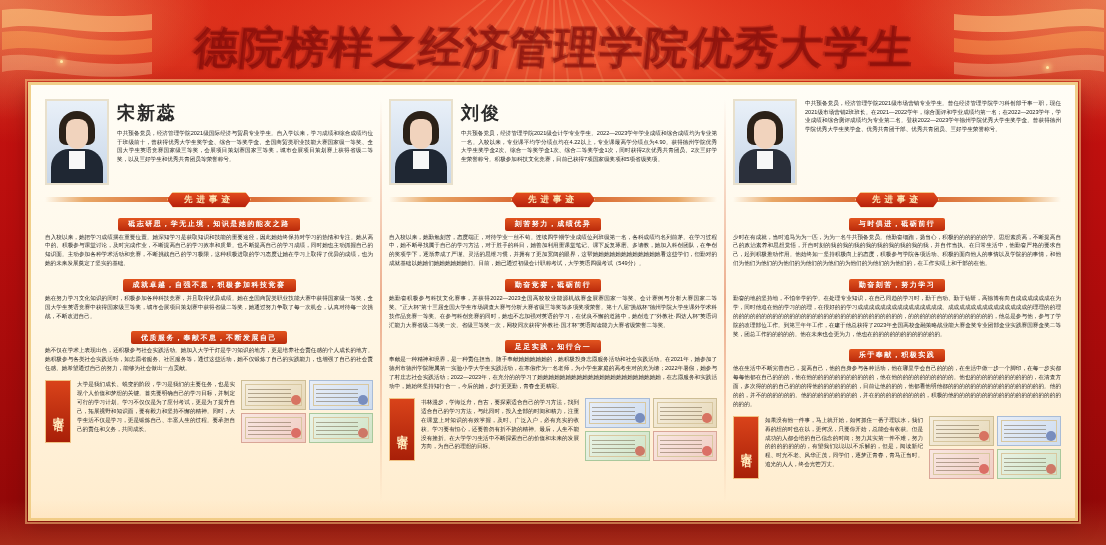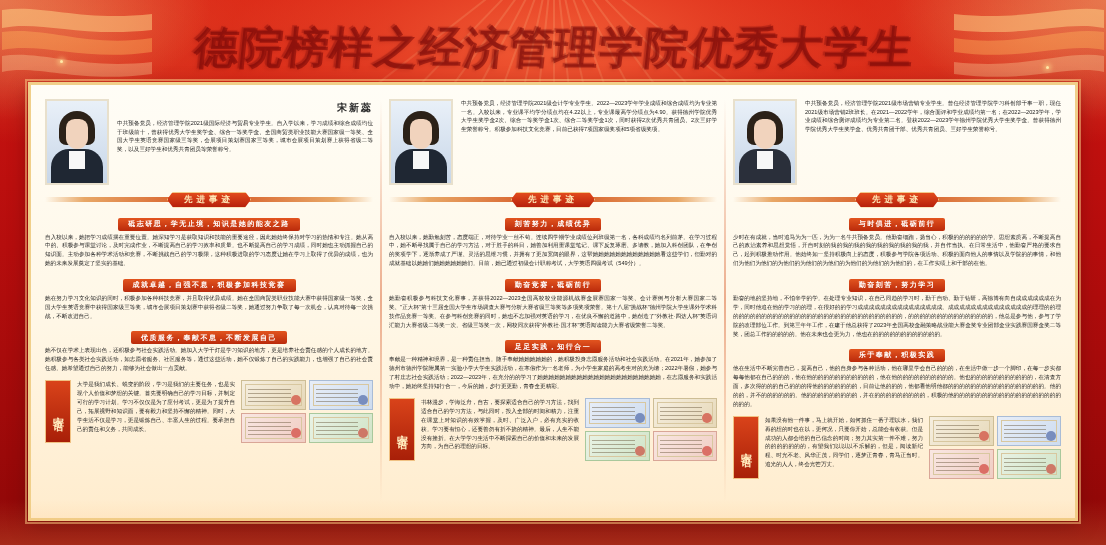--- a/index.html
+++ b/index.html
@@ -100,22 +100,22 @@
   }
   .photo .bg { position:absolute; inset:0; background:linear-gradient(180deg,#e9f0f8,#c7d6e8); }
   .photo .hair { position:absolute; left:12px; right:12px; top:10px; height:34px; background:#2b2118; border-radius:20px 20px 8px 8px; }
   .photo .face { position:absolute; left:19px; right:19px; top:18px; height:30px; background:#f1d3bd; border-radius:14px 14px 18px 18px; }
   .photo .body { position:absolute; left:4px; right:4px; bottom:0; height:34px; background:#1f2733; border-radius:18px 18px 0 0; }
   .photo .collar { position:absolute; left:22px; right:22px; bottom:14px; height:18px; background:#f7f7f7; transform:rotate(0deg); }
   .photo.red .body { background:#2a2f3a; }
   .head-right { flex:1 1 auto; min-width:0; }
   .stu-name {
     font-family:"DejaVu Serif", serif;
-    font-weight:bold; font-size:10px; color:#2b2b2b;
-    text-align:right; margin:2px 0 4px 0; letter-spacing:2px;
+    font-weight:bold; font-size:18px; color:#2b2b2b;
+    text-align:left; margin:2px 0 4px 0; letter-spacing:2px;
   }
   .intro {
     font-size:5.6px; line-height:1.55; color:#222; text-align:justify;
   }
 
   
   .banner {
     margin:7px 0 5px 0; height:15px; position:relative;
     display:flex; align-items:center; justify-content:center;
   }
@@ -292,20 +292,21 @@
     <div class="col">
       <div class="head">
         <div class="photo">
           <div class="bg"></div>
             <div class="hair"></div>
             <div class="face"></div>
             <div class="body"></div>
             <div class="collar"></div>
         </div>
         <div class="head-right">
+          <div class="stu-name">刘俊</div>
           <div class="intro">中共预备党员，经济管理学院2021级会计学专业学生。2022—2023学年学业成绩和综合成绩均为专业第一名。入校以来，专业课平均学分绩点均在4.22以上，专业课最高学分绩点为4.90。获得德州学院优秀大学生奖学金2次、综合一等奖学金1次、综合二等奖学金1次，同时获得2次优秀共青团员、2次三好学生荣誉称号。积极参加科技文化竞赛，目前已获得7项国家级奖项和5项省级奖项。</div>
         </div>
       </div>
 
       <div class="banner">
         <div class="bar"></div>
         <div class="plate">先进事迹</div>
       </div>
 
       <div class="sub">

